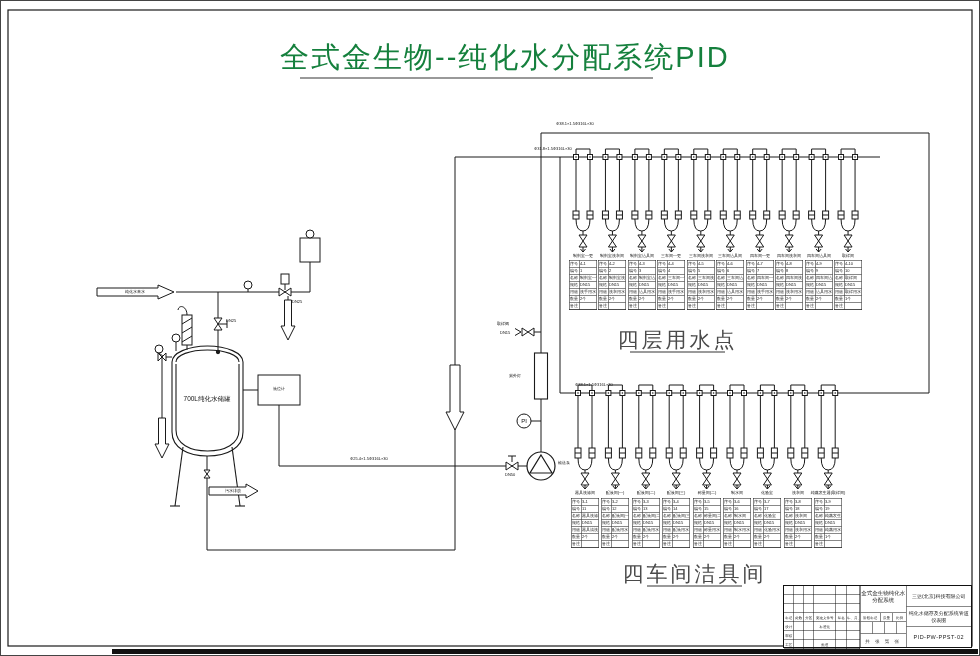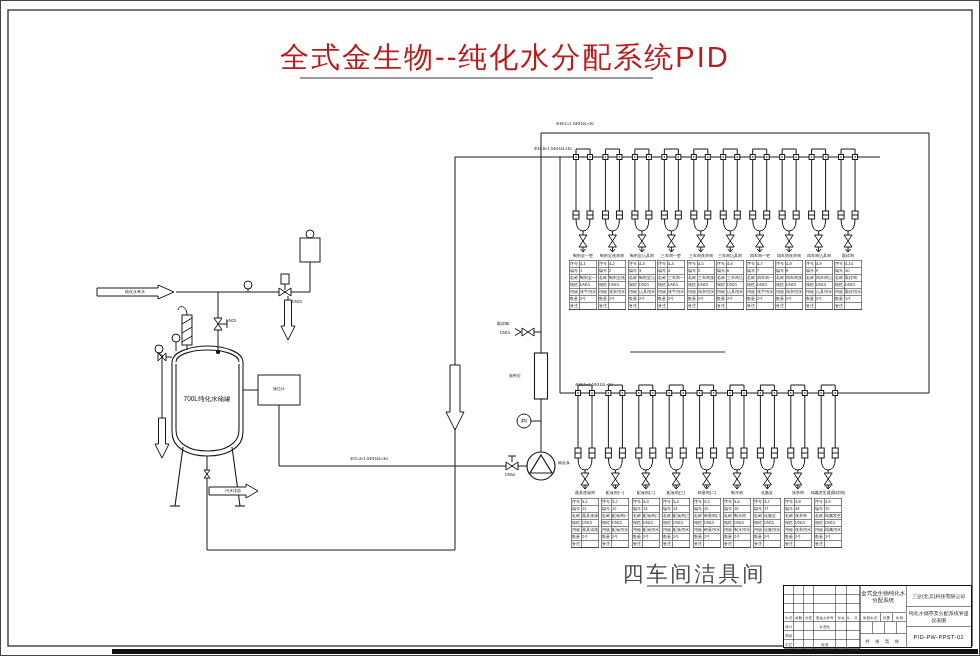--- a/index.html
+++ b/index.html
@@ -1,21 +1,21 @@
 <!DOCTYPE html>
 <html><head>
 <meta charset="utf-8">
 <style>
   html,body{margin:0;padding:0;background:#fff;}
   #page{position:relative;width:980px;height:656px;background:#fff;overflow:hidden;
         font-family:"Liberation Sans","DejaVu Sans",sans-serif;color:#1a1a1a;}
   #pid-svg{position:absolute;left:0;top:0;}
   #overlay{position:absolute;left:0;top:0;width:980px;height:656px;}
   .title{position:absolute;left:280px;top:38px;width:400px;text-align:center;
-         font-size:29px;letter-spacing:2px;color:#b91c1c;font-weight:400;white-space:nowrap;}
+         font-size:29px;letter-spacing:2px;color:#15803d;font-weight:400;white-space:nowrap;}
   .section{position:absolute;text-align:center;font-size:21px;letter-spacing:3px;color:#4a4a4a;white-space:nowrap;}
   .lbl{position:absolute;width:120px;text-align:center;font-size:8px;line-height:1.15;
        transform:scale(.5);transform-origin:center top;white-space:nowrap;color:#111;}
   .lbl-l{position:absolute;font-size:8px;line-height:1.1;transform:scale(.5);
          transform-origin:left top;white-space:nowrap;color:#111;}
   .lbl-md{position:absolute;width:120px;text-align:center;font-size:13px;transform:scale(.5);
           transform-origin:center top;white-space:nowrap;color:#111;}
   .pi-text{position:absolute;width:20px;text-align:center;font-size:6px;color:#111;}
   .pt-label{position:absolute;width:120px;text-align:center;font-size:8px;
             transform:scale(.5);transform-origin:center top;white-space:nowrap;color:#111;}
@@ -518,20 +518,21 @@
         <line x1="828.2" y1="470" x2="828.2" y2="473"></line>
         <path d="M824.2,473 L832.2,473 L824.2,485 L832.2,485 Z" fill="#fff"></path>
         <line x1="828.2" y1="485" x2="828.2" y2="489"></line>
         <path d="M825.7,486 L828.2,489 L830.7,486"></path>
       </g>
     </svg>
 
 <div id="overlay">
   <div class="title">全式金生物--纯化水分配系统PID</div>
 
+  <div class="section" style="left:600px;top:326px;width:155px;">四层用水点</div>
   <div class="section" style="left:617px;top:560px;width:155px;">四车间洁具间</div>
 
   <div class="lbl" style="left:75px;top:288.5px;">纯化水来水</div>
   <div class="lbl" style="left:173px;top:488px;">污水排放</div>
   <div class="lbl-md" style="left:147px;top:394px;">700L纯化水储罐</div>
   <div class="lbl" style="left:219px;top:386px;">液位计</div>
 
   <div class="lbl-l" style="left:226px;top:319px;">DN25</div>
   <div class="lbl-l" style="left:292px;top:300px;">DN25</div>
   <div class="lbl-l" style="left:505px;top:473px;">DN50</div>

